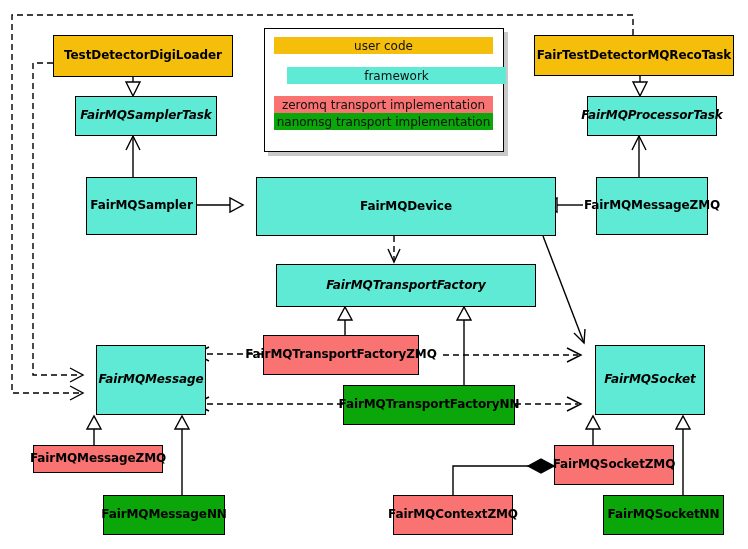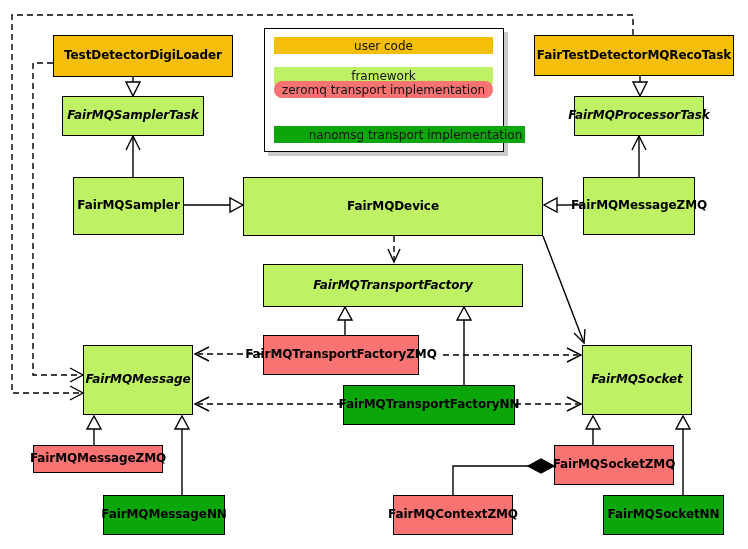--- a/index.html
+++ b/index.html
@@ -8,34 +8,34 @@
     font-family:"DejaVu Sans","Liberation Sans",sans-serif;overflow:hidden;
   }
   #wires{position:absolute;left:0;top:0;z-index:0;}
   .node{
     position:absolute;z-index:1;box-sizing:border-box;border:1.5px solid #000;
     display:flex;align-items:center;justify-content:center;text-align:center;
     font-size:12px;font-weight:bold;color:#000;letter-spacing:-0.1px;line-height:1.1;
   }
   .abstract{font-style:italic;}
   .cat-user{background:#F5BE0A;}
-  .cat-framework{background:#bef264;}
+  .cat-framework{background:#5eead4;margin-left:13px;}
   .cat-zeromq{background:#F87372;}
   .cat-nanomsg{background:#0AA60A;}
   #legend{
     position:absolute;left:264px;top:28px;width:240px;height:124px;z-index:1;
     background:#fff;border:1.5px solid #000;box-sizing:border-box;
     box-shadow:4px 4px 0 #c9c9c9;
   }
   .legend-bar{
     position:absolute;left:9px;width:219px;height:17px;
     display:flex;align-items:center;justify-content:center;
     font-size:12px;font-weight:normal;color:#111;
   }
-  .lb0{top:8px;} .lb1{top:38px;} .lb2{top:52px;border-radius:8px;} .lb3{top:97px;padding-left:32px;}
+  .lb0{top:8px;} .lb1{top:38px;} .lb2{top:67px;} .lb3{top:84px;}
   .edge line,.edge polyline,.edge path{stroke:#000;stroke-width:1.4;fill:none;}
   .edge .dash{stroke-dasharray:6,4;}
   .edge .tri{fill:#fff;stroke:#000;stroke-width:1.4;}
   .edge .dia{fill:#000;stroke:#000;stroke-width:1.4;}
 </style>
 </head>
 <body>
 
 <div id="canvas">
 

